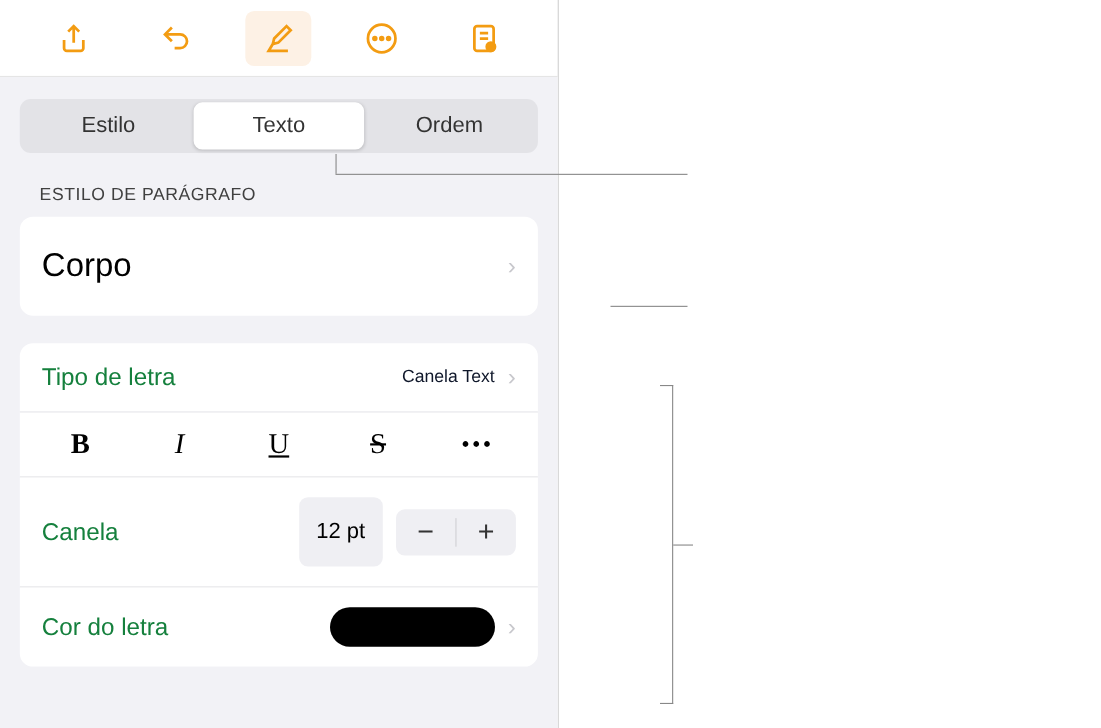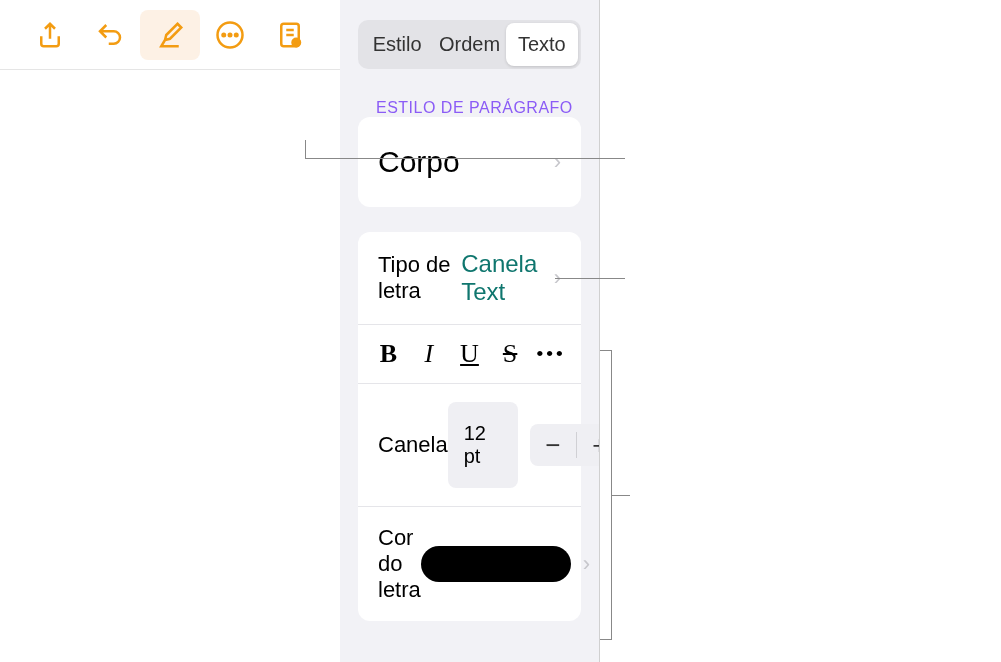--- a/index.html
+++ b/index.html
@@ -4,25 +4,26 @@
   <style>
     * { box-sizing: border-box; margin: 0; padding: 0; }
     body {
       font-family: -apple-system, BlinkMacSystemFont, "Helvetica Neue", sans-serif;
       background: #fff;
       width: 1001px;
       height: 662px;
       position: relative;
     }
     .panel {
-      width: 600px;
+      width: 508px;
       height: 662px;
       background: #fff;
       border-right: 1px solid #d0d0d0;
       display: flex;
+      flex-direction: column;
     }
     .toolbar {
       height: 70px;
       display: flex;
       align-items: center;
       justify-content: space-around;
       padding: 0 20px;
       border-bottom: 1px solid #e5e5e5;
     }
     .toolbar-btn {
@@ -60,22 +61,23 @@
       border-radius: 8px;
       cursor: pointer;
     }
     .seg-item.active {
       background: #fff;
       box-shadow: 0 1px 3px rgba(0,0,0,0.15);
       font-weight: 500;
     }
     .section-header {
       font-size: 16px;
-      color: #8b5cf6;
+      color: #404040;
       letter-spacing: 0.5px;
+      margin-bottom: 10px;
       padding-left: 18px;
     }
     .card {
       background: #fff;
       border-radius: 12px;
       margin-bottom: 25px;
     }
     .para-style-row {
       display: flex;
       align-items: center;
@@ -96,30 +98,30 @@
       display: flex;
       align-items: center;
       justify-content: space-between;
       padding: 18px 20px;
       border-bottom: 1px solid #e5e5e9;
       min-height: 62px;
     }
     .row:last-child { border-bottom: none; }
     .row-label {
       font-size: 22px;
-      color: #000000;
+      color: #15803d;
     }
     .row-right {
       display: flex;
       align-items: center;
       gap: 12px;
     }
     .row-value {
-      font-size: 24px;
-      color: #0f766e;
+      font-size: 16px;
+      color: #0f172a;
     }
     .format-row {
       display: flex;
       align-items: center;
       justify-content: space-around;
       padding: 14px 10px;
       border-bottom: 1px solid #e5e5e9;
     }
     .fmt-btn {
       flex: 1;
@@ -218,22 +220,22 @@
         <circle cx="17" cy="18" r="3" fill="#fff"></circle>
         <circle cx="17" cy="18" r="1.5" fill="#f39c12"></circle>
       </svg>
     </div>
   </div>
 
   <div class="content">
 
     <div class="seg-control">
       <div class="seg-item">Estilo</div>
+      <div class="seg-item active">Texto</div>
       <div class="seg-item">Ordem</div>
-      <div class="seg-item active">Texto</div>
     </div>
 
     <div class="section-header">ESTILO DE PARÁGRAFO</div>
 
     <div class="card">
       <div class="para-style-row">
         <span class="para-style-name">Corpo</span>
         <span class="chevron">›</span>
       </div>
     </div>

